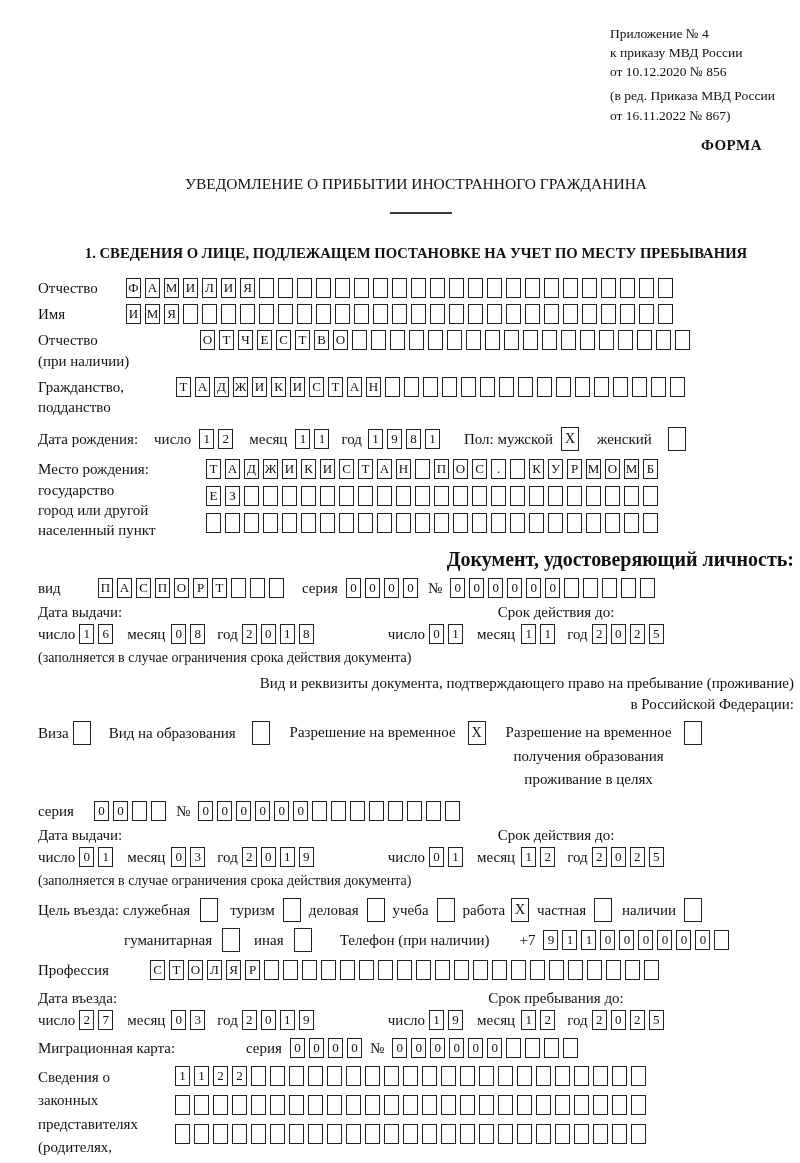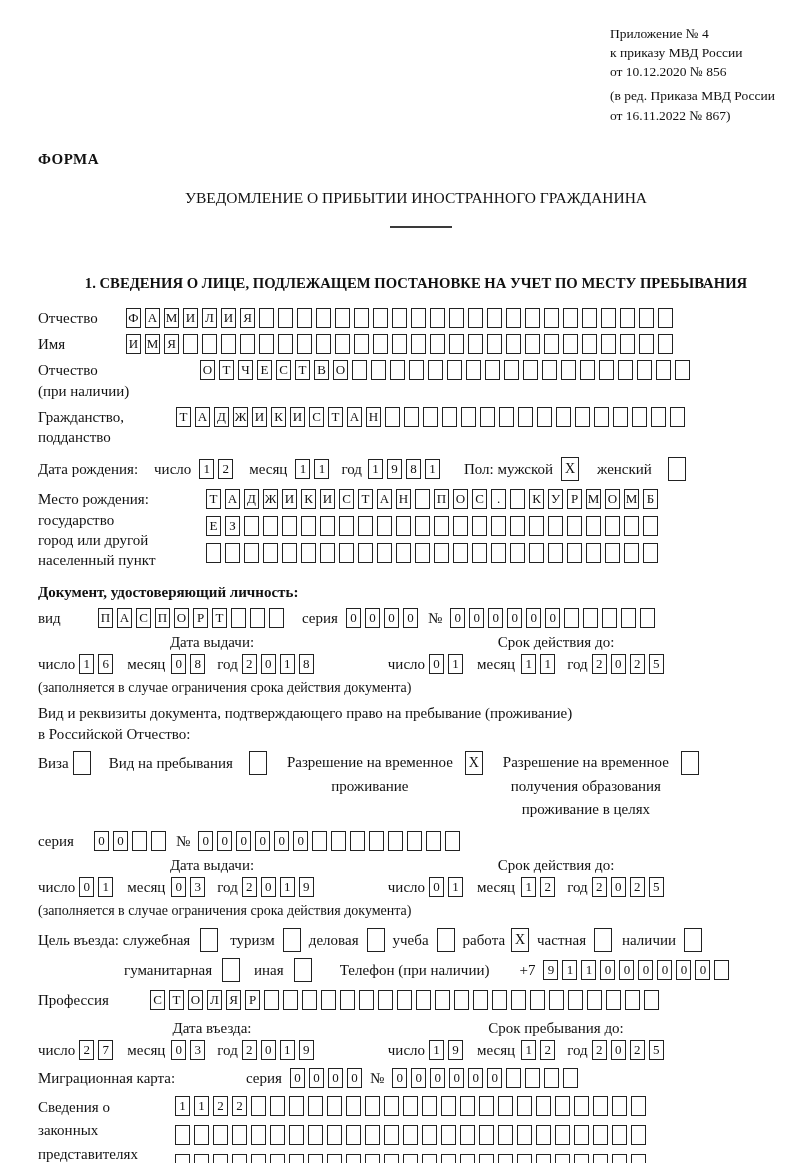--- a/index.html
+++ b/index.html
@@ -7,52 +7,52 @@
   body {
     width: 800px; min-height: 1163px; color: #111;
     font-family: "Liberation Serif", "DejaVu Serif", serif;
     font-size: 15px;
   }
   .page { padding: 24px 6px 16px 38px; }
 
   
   .hdr { margin-left: 572px; font-size: 13.5px; line-height: 1.42; }
   .hdr-note { margin-top: 5px; }
-  .forma { font-weight: bold; padding-right: 32px; margin-top: 26px; font-size: 15px; letter-spacing: .5px; }
+  .forma { font-weight: bold; text-align: right; padding-right: 32px; margin-top: 12px; font-size: 15px; letter-spacing: .5px; }
 
   
   .title { text-align: center; font-weight: normal; font-size: 15.5px; margin-top: 18px; line-height: 1.6; }
   .blank-line { display: inline-block; width: 62px; border-bottom: 2px solid #3a3a3a; margin-left: 10px; }
-  .sec-heading { text-align: center; font-weight: bold; font-size: 14.7px; margin-top: 40px; margin-bottom: 16px; }
+  .sec-heading { text-align: center; font-weight: bold; font-size: 14.7px; margin-top: 24px; margin-bottom: 16px; }
 
   
   .row { display: flex; align-items: center; margin-bottom: 6px; flex-wrap: nowrap; }
   .row.top { align-items: flex-start; }
   .lbl { flex: none; }
   .boxes { display: inline-flex; flex: none; }
   .cbox {
     flex: none; display: inline-block; width: 15px; height: 20px;
     border: 1.5px solid #222; margin-right: 4px; background: #fff;
     font-size: 13px; line-height: 18px; text-align: center; font-weight: 500;
   }
   .lg .cbox { width: 18px; height: 24px; line-height: 22px; font-size: 14px; }
   .mllbl { line-height: 1.35; }
 
   .w88 { width: 88px; } .w110 { width: 112px; } .w138 { width: 138px; }
   .w162 { width: 162px; } .w168 { width: 168px; } .w135 { width: 137px; }
   .ml4{margin-left:4px}.ml6{margin-left:6px}.ml8{margin-left:8px}.ml10{margin-left:10px}
   .ml12{margin-left:12px}.ml14{margin-left:14px}.ml16{margin-left:16px}.ml20{margin-left:20px}
   .ml24{margin-left:24px}.ml30{margin-left:30px}.ml40{margin-left:40px}.ml70{margin-left:70px}
 
-  .center-bold { text-align: left; font-weight: bold; margin: 14px 0 7px; font-size: 15px; }
+  .center-bold { text-align: right; font-weight: bold; margin: 8px 0 7px; font-size: 20px; }
   .sub-labels { display: flex; margin: 6px 0 3px; }
-  .sub-labels .g1 { width: 348px; text-align: center; }
+  .sub-labels .g1 { width: 348px; text-align: left; }
   .sub-labels .g2 { width: 340px; text-align: center; }
   .note { font-size: 14px; text-align: left; padding-right: 46px; margin: 1px 0 9px; }
-  .plain { margin: 4px 0 2px; }
+  .plain { margin: 4px 0 2px; text-align: right; }
   .cb-text { text-align: center; line-height: 1.55; }
   .mb2 { margin-bottom: 2px; }
 </style>
 </head>
 <body>
 
 <div class="page">
 
   <div class="hdr">
     <div>Приложение № 4</div>
@@ -405,34 +405,33 @@
     <span class="boxes ml4">
         <span class="cbox">2</span>
         <span class="cbox">0</span>
         <span class="cbox">2</span>
         <span class="cbox">5</span>
       </span>
   </div>
   <div class="note">(заполняется в случае ограничения срока действия документа)</div>
 
   <div class="plain">Вид и реквизиты документа, подтверждающего право на пребывание (проживание)</div>
-  <div class="plain" style="margin-bottom:8px">в Российской Отчество:</div>
+  <div class="plain" style="margin-bottom:8px">в Российской Федерации:</div>
 
   <div class="row top">
     <span style="padding-top:4px">Виза</span>
     <span class="boxes lg ml4">
         <span class="cbox"></span>
       </span>
-    <span class="ml14" style="padding-top:4px">Вид на пребывания</span>
+    <span class="ml14" style="padding-top:4px">Вид на образования</span>
     <span class="boxes lg ml16">
         <span class="cbox"></span>
       </span>
     <span class="cb-text ml16">
       <div>Разрешение на временное</div>
-      <div>проживание</div>
     </span>
     <span class="boxes lg ml12">
         <span class="cbox">X</span>
       </span>
     <span class="cb-text ml16">
       <div>Разрешение на временное</div>
       <div>получения образования</div>
       <div>проживание в целях</div>
     </span>
     <span class="boxes lg ml12">

